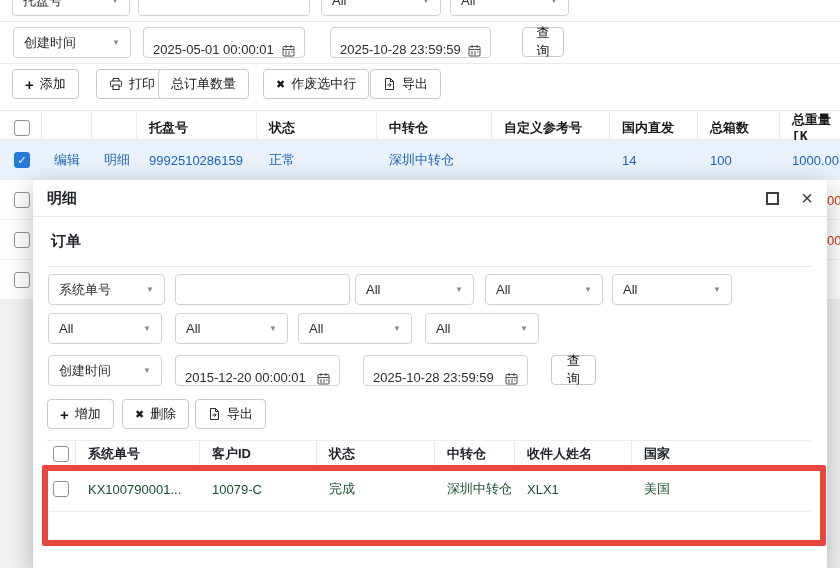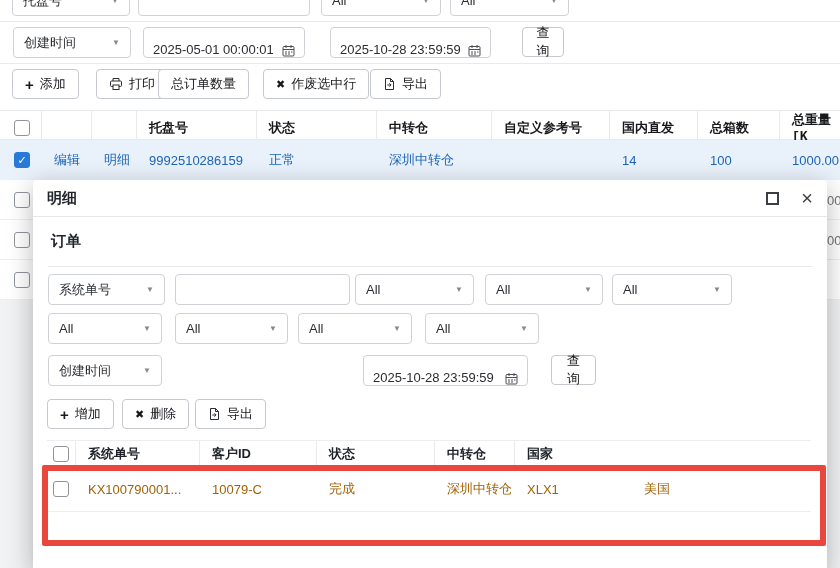--- a/index.html
+++ b/index.html
@@ -43,28 +43,28 @@
   .modal-title { font-size:15px; font-weight:bold; flex:1; }
   .max-box { box-sizing:border-box; width:13px; height:13px; border:2px solid #3a3d41; cursor:pointer; }
   .close-x { font-size:20px; color:#3a3d41; margin-left:22px; cursor:pointer; line-height:1; }
   .section-title { position:absolute; left:18px; top:52px; font-size:15px; font-weight:bold; }
 
   .mgrid { position:absolute; left:14px; width:764px; display:grid;
     grid-template-columns:29px 124px 117px 118px 80px 117px 119px 1fr; align-items:center; }
   .mhc { box-sizing:border-box; height:100%; display:flex; align-items:center; padding-left:12px;
     font-weight:bold; border-right:1px solid #e8e9eb; }
   .mhc:last-child { border-right:none; }
-  .mdc { padding-left:12px; color:#a16207; }
+  .mdc { padding-left:12px; color:#14532d; }
   .cb-cell { padding-left:6px; display:flex; align-items:center; height:100%; border-right:1px solid #e8e9eb; }
   .cb-cell.noline { border-right:none; }
 
   .red-box { position:absolute; left:9px; top:285px; width:784px; height:81px; box-sizing:border-box;
     border:6px solid #e9463e; border-radius:2px; z-index:30; pointer-events:none; }
 
-  .clip-val { position:absolute; color:#737373; z-index:2; }
+  .clip-val { position:absolute; color:#c2410c; z-index:2; }
   .side-cb { position:absolute; left:14px; z-index:2; }
 </style>
 </head>
 <body>
 
 <div class="screen">
 
   <div class="dd" style="left:12px;top:-15px;width:118px">
     <span>托盘号</span>
     <span class="caret">▼</span>
@@ -216,20 +216,27 @@
     </div>
     <div class="dd" style="left:392px;top:133px;width:114px">
       <span>All</span>
       <span class="caret">▼</span>
     </div>
 
     <div class="dd" style="left:15px;top:175px;width:114px">
       <span>创建时间</span>
       <span class="caret">▼</span>
     </div>
+    <div class="date" style="left:142px;top:175px;width:165px">
+      <span>2015-12-20 00:00:01</span>
+      <svg width="13" height="13" viewBox="0 0 13 13">
+          <rect x="1" y="2.5" width="11" height="9.5" rx="1" stroke="#4a4e54" fill="none"></rect>
+          <path d="M1 5.5h11M4 1v3M9 1v3M3 8h2M6 8h2M9 8h1.5M3 10h2M6 10h2" stroke="#4a4e54" fill="none"></path>
+        </svg>
+    </div>
     <div class="date" style="left:330px;top:175px;width:165px">
       <span>2025-10-28 23:59:59</span>
       <svg width="13" height="13" viewBox="0 0 13 13">
           <rect x="1" y="2.5" width="11" height="9.5" rx="1" stroke="#4a4e54" fill="none"></rect>
           <path d="M1 5.5h11M4 1v3M9 1v3M3 8h2M6 8h2M9 8h1.5M3 10h2M6 10h2" stroke="#4a4e54" fill="none"></path>
         </svg>
     </div>
     <button class="btn" style="left:518px;top:175px;width:45px">
       <span>查询</span>
     </button>
@@ -252,20 +259,21 @@
     </button>
 
     <div class="mgrid" style="top:260px;height:27px;border-top:1px solid #ebedef;border-bottom:1px solid #ebedef;box-sizing:border-box">
       <div class="cb-cell">
           <span class="cb"></span>
         </div>
       <div class="mhc">系统单号</div>
       <div class="mhc">客户ID</div>
       <div class="mhc">状态</div>
       <div class="mhc">中转仓</div>
+      <div class="mhc">收件人姓名</div>
       <div class="mhc">国家</div>
     </div>
 
     <div class="mgrid" style="top:287px;height:45px;border-bottom:1px solid #ebedef;box-sizing:border-box">
       <div class="cb-cell noline">
           <span class="cb"></span>
         </div>
       <div class="mdc">KX100790001...</div>
       <div class="mdc">10079-C</div>
       <div class="mdc">完成</div>

